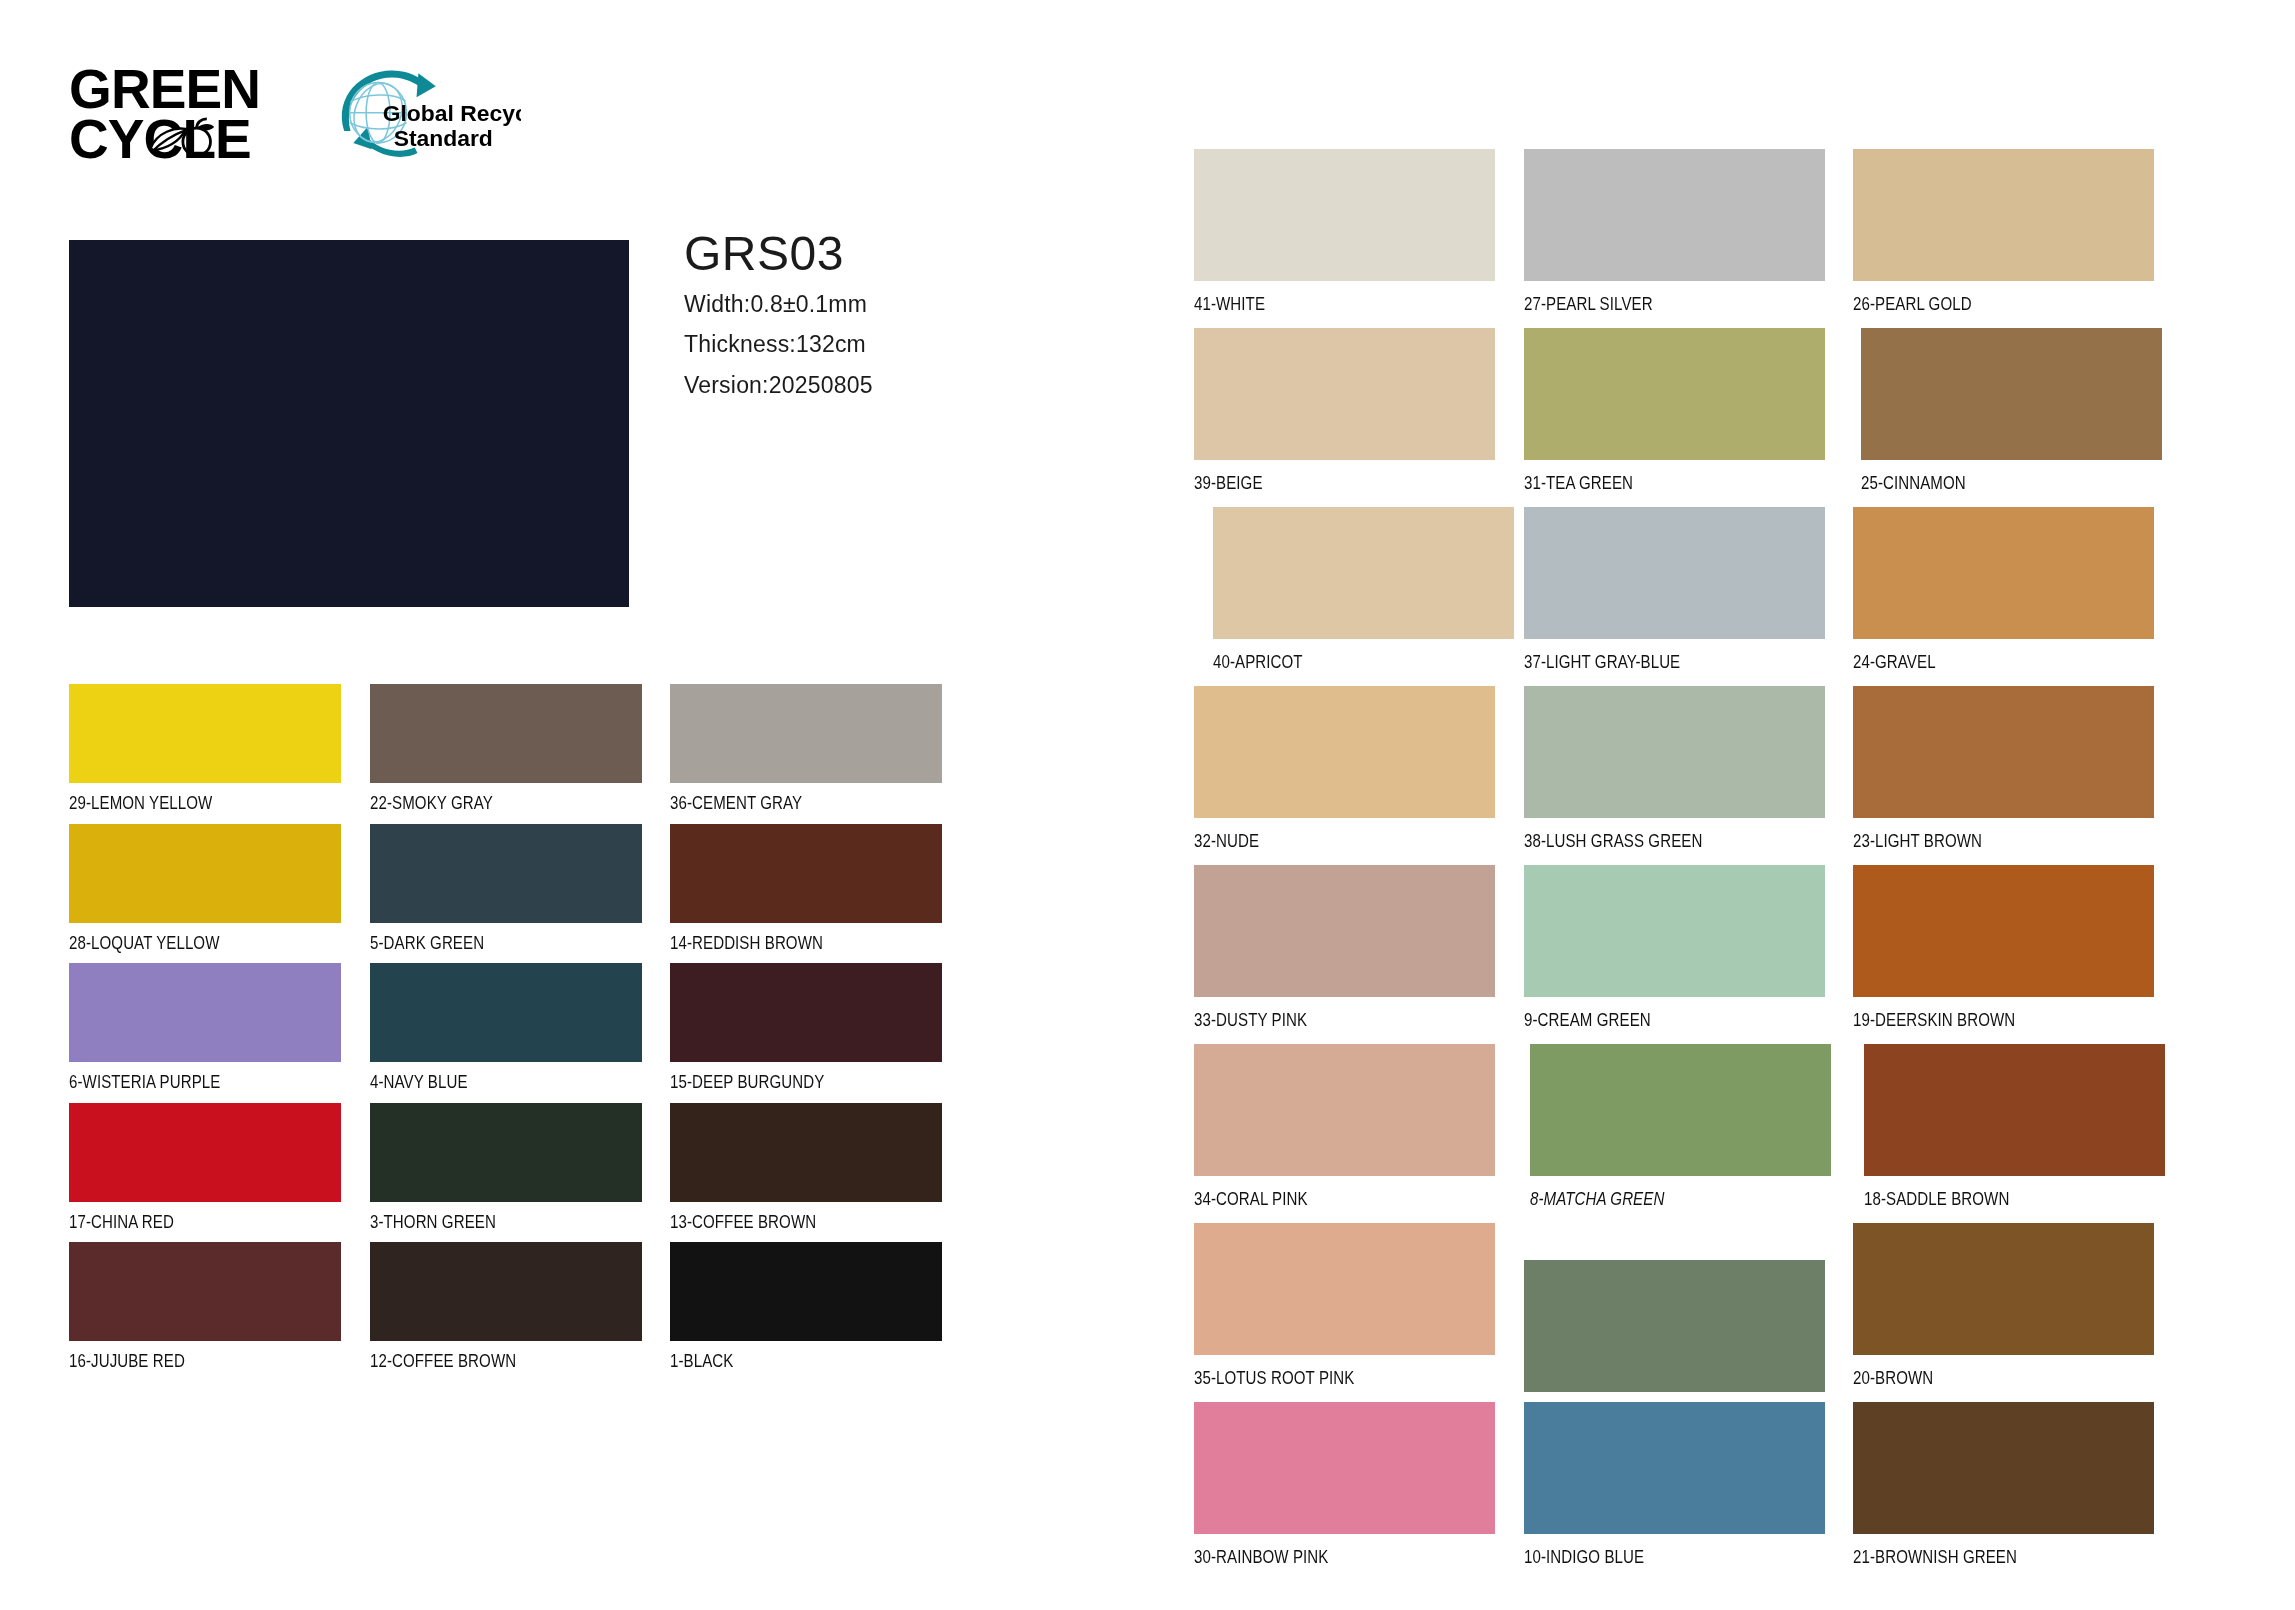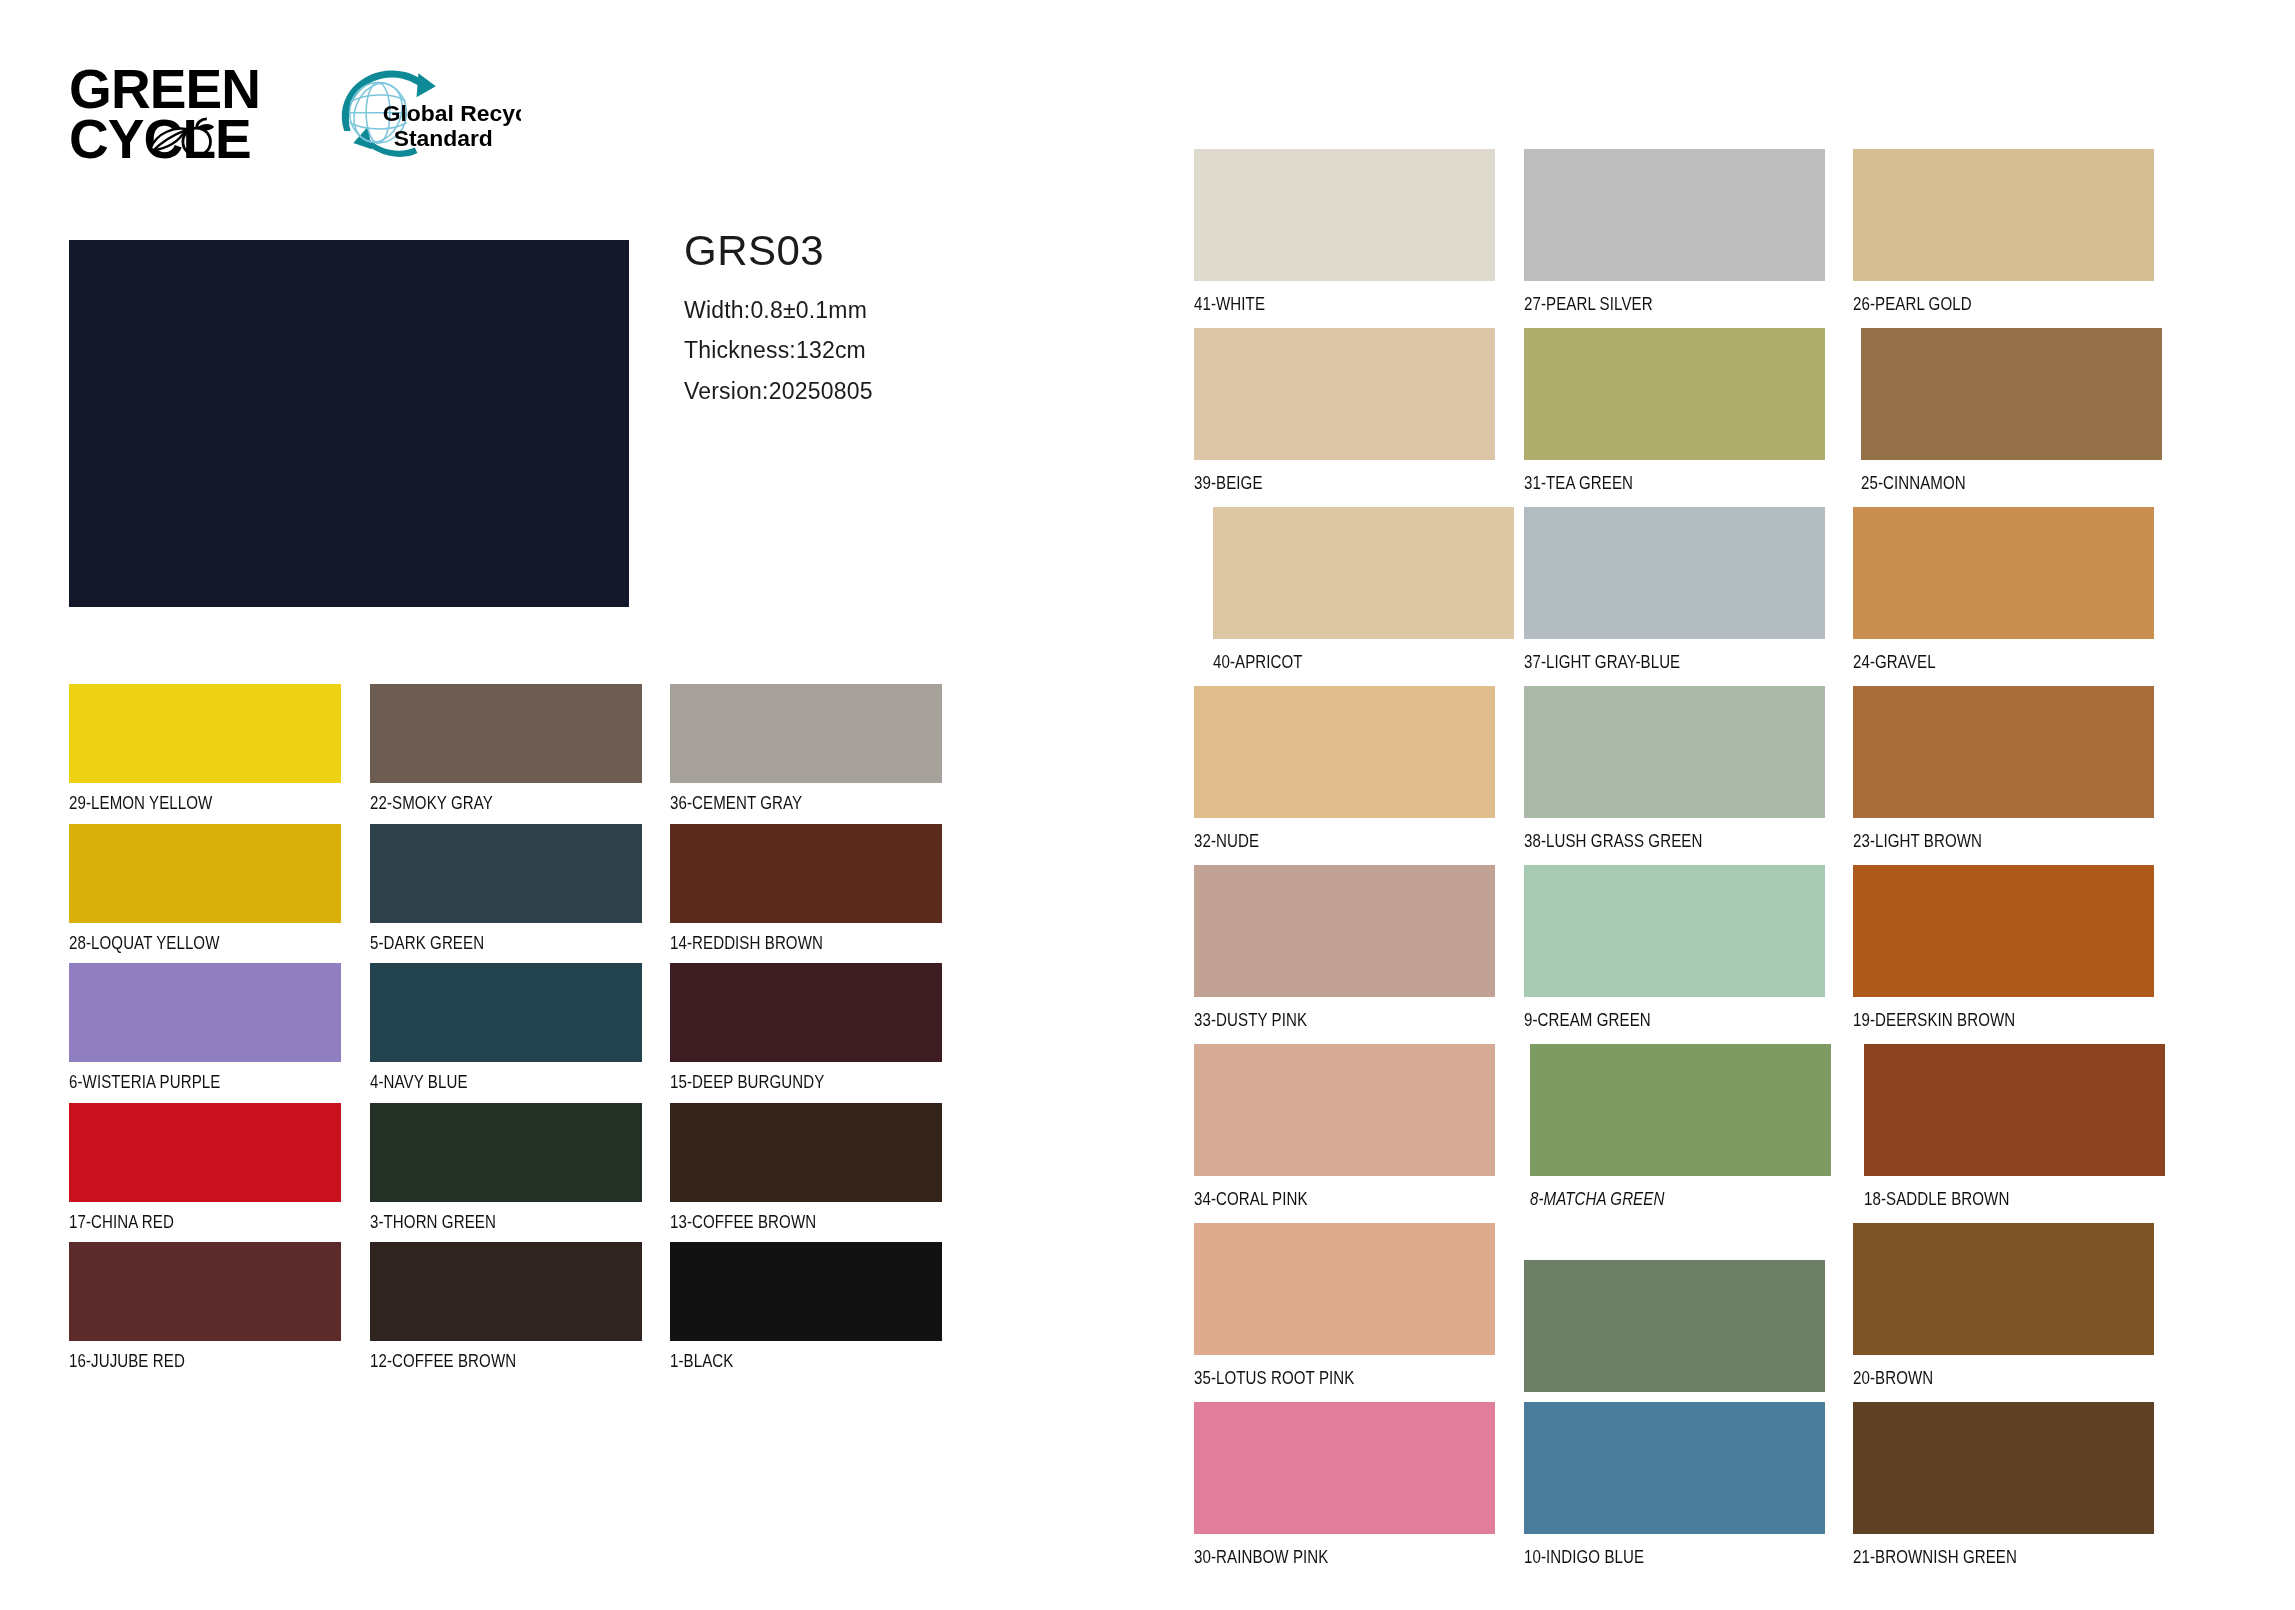--- a/index.html
+++ b/index.html
@@ -20,21 +20,21 @@
     font-size:55px;color:#000;font-family:"Liberation Sans", sans-serif;
     font-stretch:condensed;
   }
   #bl-green{position:absolute;left:0;top:0;}
   #bl-cycle{position:absolute;left:0;top:50px;}
   #brand-leaf{position:absolute;left:78px;top:51px;width:69px;height:44px;pointer-events:none;}
 
   #grs-logo{position:absolute;left:324px;top:62px;width:197px;height:106px;}
 
   #product-info{position:absolute;left:684px;top:230px;width:413px;}
-  #product-code{font-size:42px;font-weight:400;color:#1b1b1b;letter-spacing:0.5px;line-height:1;margin-bottom:27px;}
+  #product-code{font-size:48px;font-weight:400;color:#1b1b1b;letter-spacing:0.5px;line-height:1;margin-bottom:15px;}
   .pi-line{font-size:23px;color:#1b1b1b;line-height:1;margin-bottom:17.4px;letter-spacing:0.2px;}
 
   #hero-swatch{
     position:absolute;left:69px;top:240px;width:560px;height:367px;
     background:#14172a;
   }
   .leather-tex{
     background-image:
       radial-gradient(ellipse at 18% 22%, rgba(255,255,255,0.055) 0 4.1px, transparent 4.6px),
       radial-gradient(ellipse at 62% 41%, rgba(0,0,0,0.055) 0 5px, transparent 5.5px),

